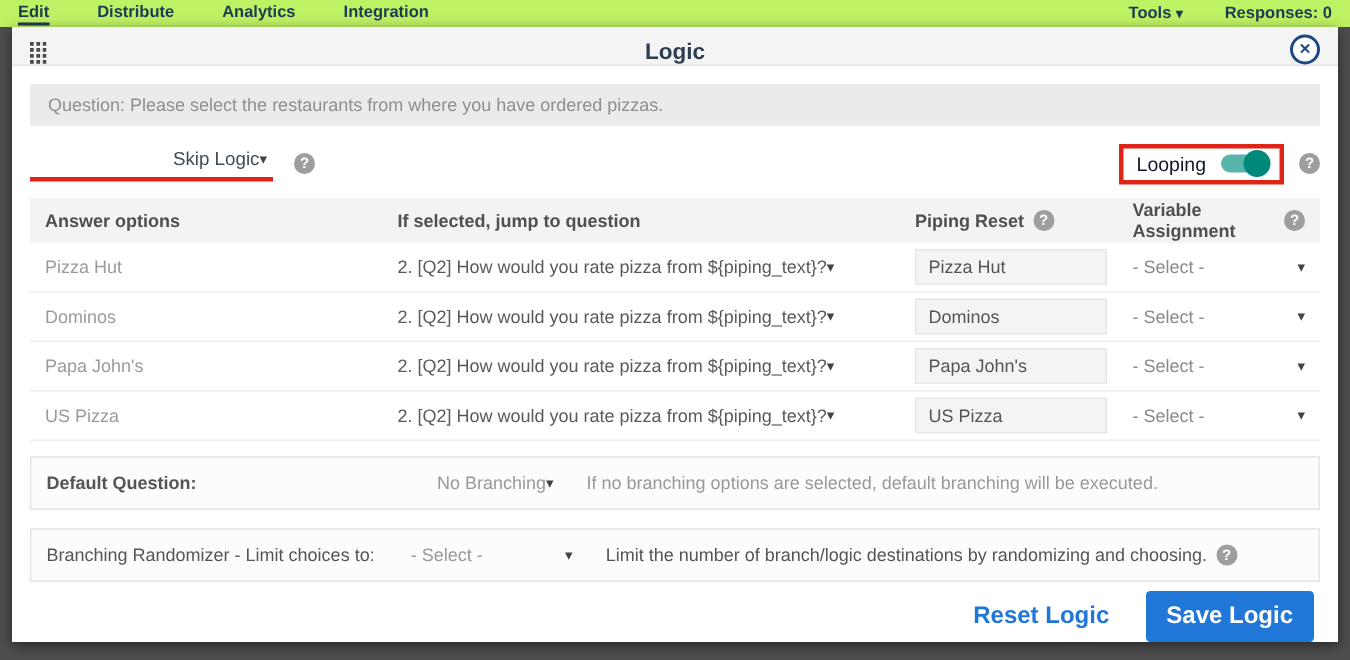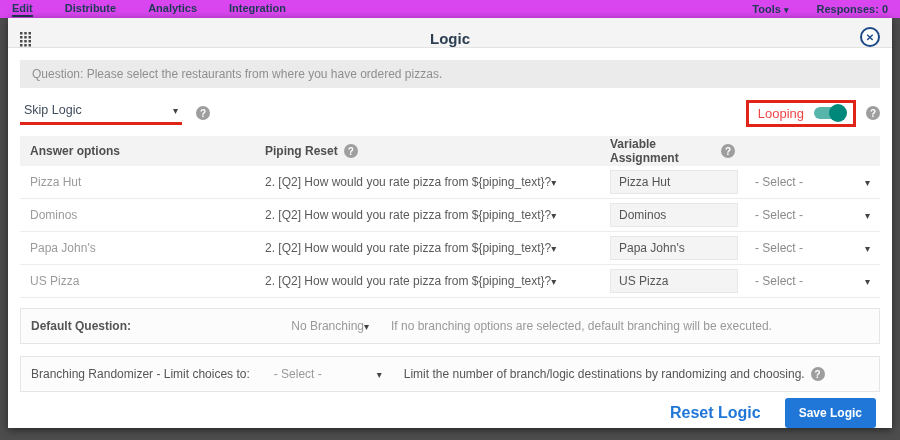--- a/index.html
+++ b/index.html
@@ -1,20 +1,20 @@
 <!DOCTYPE html>
 <html><head>
 <meta charset="utf-8">
 <style>
   * { margin:0; padding:0; box-sizing:border-box; }
   html,body { width:900px; height:440px; overflow:hidden; }
   body { background:#4d4d4d; font-family:"Liberation Sans", sans-serif; position:relative; }
 
   
-  .topbar { height:18px; background:#d946ef; display:flex; align-items:center; padding:0 12px;
+  .topbar { height:18px; background:#bef264; display:flex; align-items:center; padding:0 12px;
             font-size:11px; font-weight:bold; color:#1f3a54; }
   .topbar .menu { display:flex; gap:32px; }
   .topbar .menu-item { cursor:pointer; padding-bottom:1px; }
   .topbar .menu-item.active { border-bottom:2px solid #1f3a54; }
   .topbar .right { margin-left:auto; display:flex; gap:28px; }
   .caret { font-size:9px; color:inherit; }
 
   
   .modal { position:absolute; left:8px; right:8px; top:18px; bottom:12px; background:#fff;
            box-shadow:0 2px 8px rgba(0,0,0,.5); display:flex; flex-direction:column; }
@@ -28,29 +28,29 @@
                justify-content:center; cursor:pointer; z-index:2; background:#fff; }
 
   .modal-body { flex:1; padding:0 12px; }
 
   .question-bar { margin-top:12px; height:28px; background:#ebebeb; display:flex; align-items:center;
                   padding:0 12px; font-size:12px; color:#8f8f8f; }
 
   
   .logic-row { margin-top:10px; height:30px; display:flex; align-items:center; }
   .skiplogic-wrap { display:flex; align-items:center; gap:14px; }
-  .skiplogic-select { width:162px; display:flex; justify-content:space-between; align-items:center;
+  .skiplogic-select { width:162px; display:flex; justify-content:flex-end; align-items:center;
                       font-size:12.5px; color:#3f4c5a; padding:2px 4px 5px 4px;
                       border-bottom:3px solid #e02417; cursor:pointer; }
   .help-icon { width:14px; height:14px; border-radius:50%; background:#9e9e9e; color:#fff;
                font-size:10px; font-weight:bold; display:inline-flex; align-items:center;
                justify-content:center; flex:none; }
   .looping-wrap { margin-left:auto; display:flex; align-items:center; gap:10px; }
   .looping-box { border:3px solid #e02417; padding:3px 9px; display:flex; align-items:center; gap:10px; }
-  .looping-label { font-size:13px; color:#ef4444; }
+  .looping-label { font-size:13px; color:#0f172a; }
   .toggle { width:30px; height:12px; background:#58b5ab; border-radius:6px; position:relative;
             cursor:pointer; }
   .toggle-knob { position:absolute; right:-3px; top:-3px; width:18px; height:18px; border-radius:50%;
                  background:#00897b; }
 
   
   .logic-table { margin-top:8px; font-size:12px; }
   .t-row { display:grid; grid-template-columns:235px 345px 145px 1fr; align-items:center; }
   .t-head { height:30px; background:#f3f3f3; font-weight:bold; color:#4f4f4f; }
   .t-head > div { padding:0 10px; display:flex; align-items:center; gap:6px; }
@@ -81,21 +81,21 @@
               align-items:center; }
   .br-value { margin-left:24px; width:108px; display:flex; justify-content:space-between;
               align-items:center; }
   .db-note { margin-left:22px; }
 
   
   .footer { margin-top:6px; display:flex; justify-content:flex-end; align-items:center; gap:24px;
             padding-right:4px; }
   .reset-link { color:#2077d8; font-size:16px; font-weight:bold; cursor:pointer; }
   .save-btn { background:#2077d8; color:#fff; border:none; border-radius:3px; padding:8px 14px;
-              font-family:"Liberation Sans", sans-serif; font-size:12px; font-weight:bold;
+              font-family:"Liberation Sans", sans-serif; font-size:16px; font-weight:bold;
               cursor:pointer; }
 </style>
 </head>
 <body>
 
 <div class="topbar">
   <div class="menu">
     <span class="menu-item active">Edit</span>
     <span class="menu-item">Distribute</span>
     <span class="menu-item">Analytics</span>
@@ -155,20 +155,23 @@
         <span class="help-icon">?</span>
       </div>
     </div>
 
     <div class="logic-table">
       <div class="t-row t-head">
         <div>
             <span>Answer options</span>
           </div>
         <div>
+            <span>If selected, jump to question</span>
+          </div>
+        <div>
           <span>Piping Reset</span>
           <span class="help-icon">?</span>
         </div>
         <div>
           <span>Variable Assignment</span>
           <span class="help-icon">?</span>
         </div>
       </div>
 
       <div class="t-row t-data">

